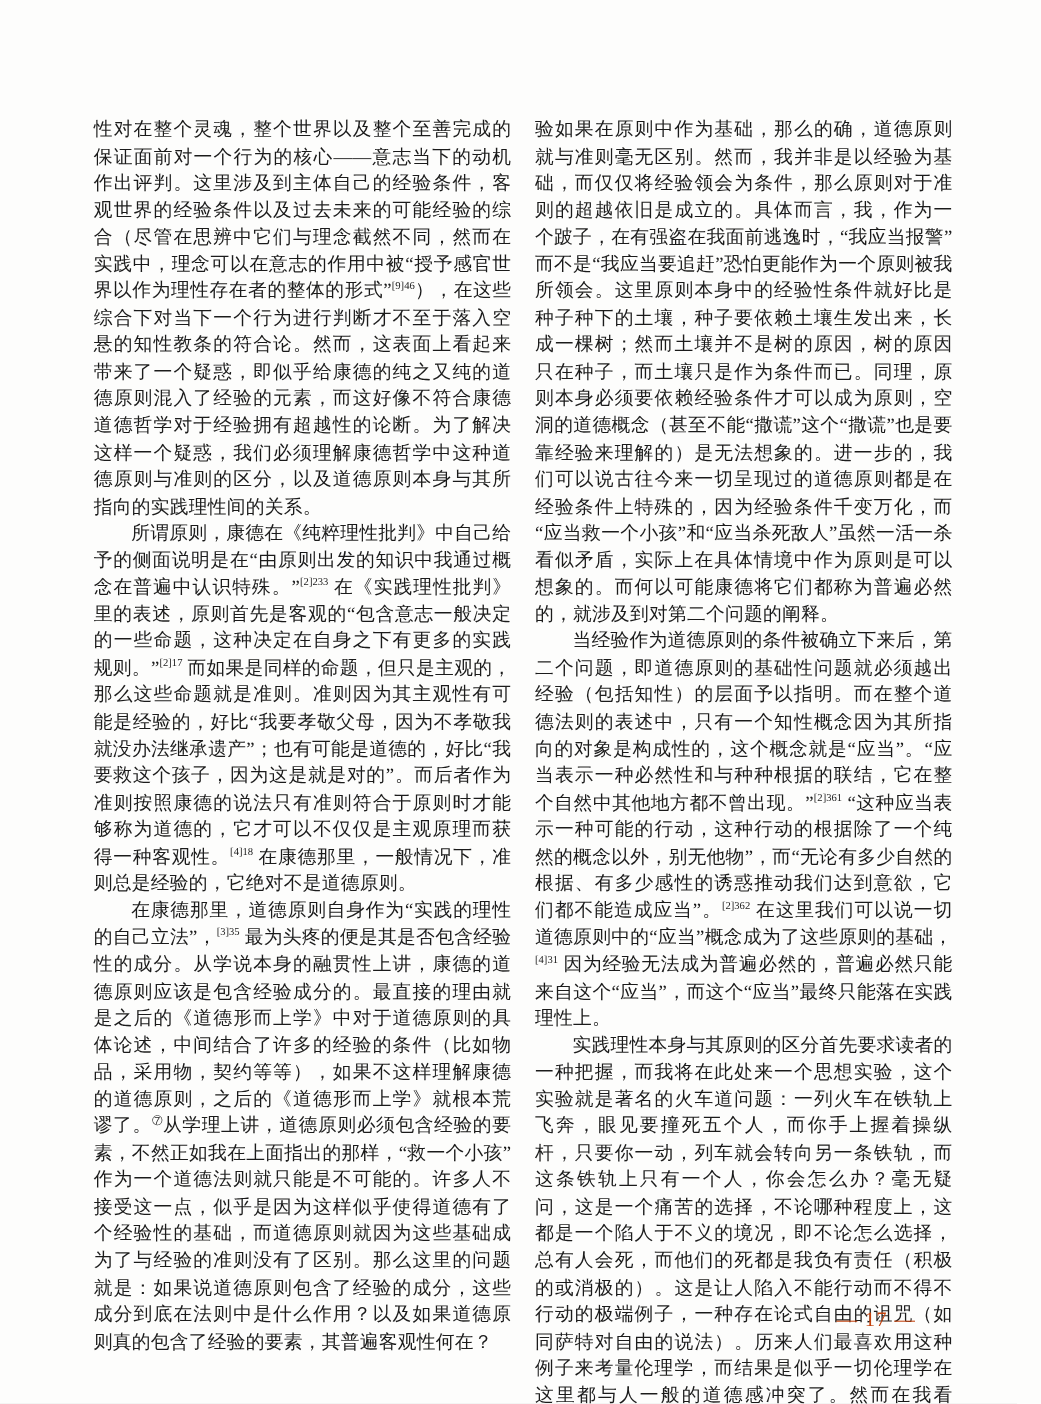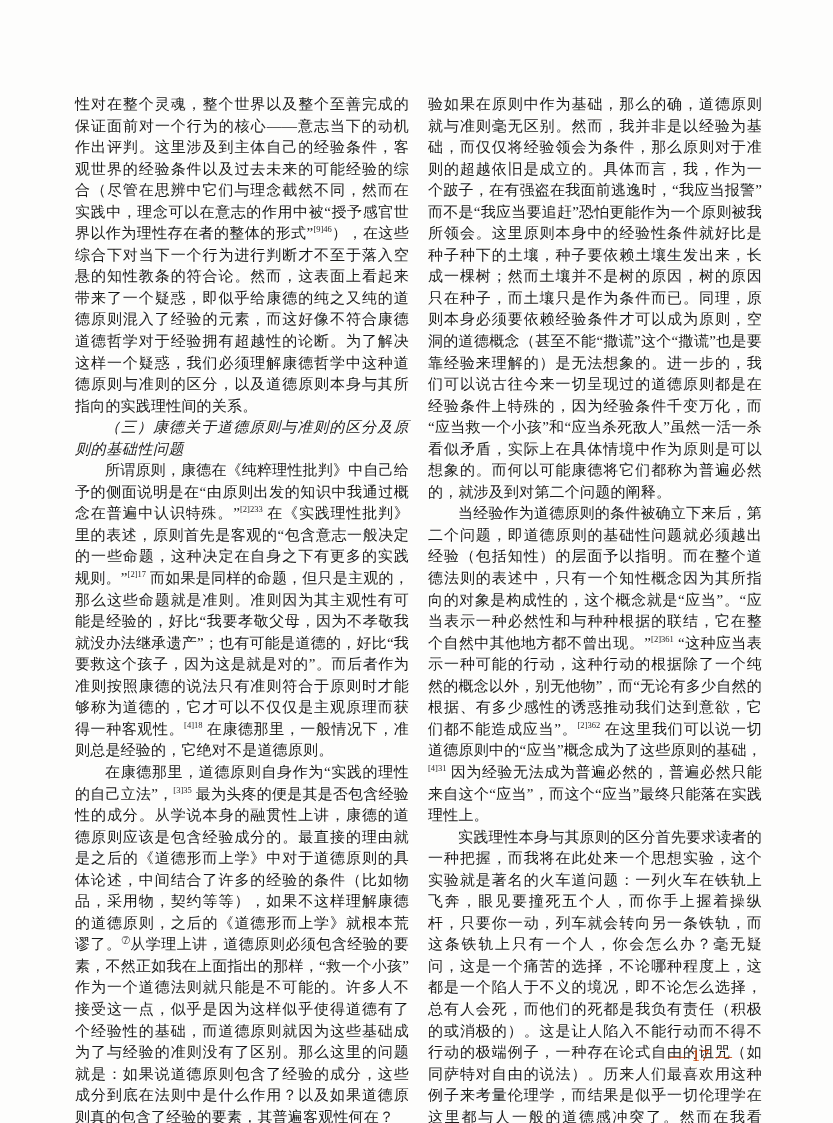--- a/index.html
+++ b/index.html
@@ -56,21 +56,20 @@
     letter-spacing: 1px;
     color: #c2410c;
   }
 </style>
 </head>
 <body>
 
 <div class="page">
   <div class="column col-left">
       <p class="para noindent">性对在整个灵魂，整个世界以及整个至善完成的保证面前对一个行为的核心——意志当下的动机作出评判。这里涉及到主体自己的经验条件，客观世界的经验条件以及过去未来的可能经验的综合（尽管在思辨中它们与理念截然不同，然而在实践中，理念可以在意志的作用中被“授予感官世界以作为理性存在者的整体的形式”<sup class="cite">[9]46</sup>），在这些综合下对当下一个行为进行判断才不至于落入空悬的知性教条的符合论。然而，这表面上看起来带来了一个疑惑，即似乎给康德的纯之又纯的道德原则混入了经验的元素，而这好像不符合康德道德哲学对于经验拥有超越性的论断。为了解决这样一个疑惑，我们必须理解康德哲学中这种道德原则与准则的区分，以及道德原则本身与其所指向的实践理性间的关系。</p>
-      <p class="para indent heading">（三）康德关于道德原则与准则的区分及原则的基础性问题</p>
       <p class="para indent">所谓原则，康德在《纯粹理性批判》中自己给予的侧面说明是在“由原则出发的知识中我通过概念在普遍中认识特殊。”<sup class="cite">[2]233</sup> 在《实践理性批判》里的表述，原则首先是客观的“包含意志一般决定的一些命题，这种决定在自身之下有更多的实践规则。”<sup class="cite">[2]17</sup> 而如果是同样的命题，但只是主观的，那么这些命题就是准则。准则因为其主观性有可能是经验的，好比“我要孝敬父母，因为不孝敬我就没办法继承遗产”；也有可能是道德的，好比“我要救这个孩子，因为这是就是对的”。而后者作为准则按照康德的说法只有准则符合于原则时才能够称为道德的，它才可以不仅仅是主观原理而获得一种客观性。<sup class="cite">[4]18</sup> 在康德那里，一般情况下，准则总是经验的，它绝对不是道德原则。</p>
       <p class="para indent">在康德那里，道德原则自身作为“实践的理性的自己立法”，<sup class="cite">[3]35</sup> 最为头疼的便是其是否包含经验性的成分。从学说本身的融贯性上讲，康德的道德原则应该是包含经验成分的。最直接的理由就是之后的《道德形而上学》中对于道德原则的具体论述，中间结合了许多的经验的条件（比如物品，采用物，契约等等），如果不这样理解康德的道德原则，之后的《道德形而上学》就根本荒谬了。<sup class="cite">⑦</sup>从学理上讲，道德原则必须包含经验的要素，不然正如我在上面指出的那样，“救一个小孩”作为一个道德法则就只能是不可能的。许多人不接受这一点，似乎是因为这样似乎使得道德有了个经验性的基础，而道德原则就因为这些基础成为了与经验的准则没有了区别。那么这里的问题就是：如果说道德原则包含了经验的成分，这些成分到底在法则中是什么作用？以及如果道德原则真的包含了经验的要素，其普遍客观性何在？</p>
     </div>
   <div class="column col-right">
       <p class="para noindent">验如果在原则中作为基础，那么的确，道德原则就与准则毫无区别。然而，我并非是以经验为基础，而仅仅将经验领会为条件，那么原则对于准则的超越依旧是成立的。具体而言，我，作为一个跛子，在有强盗在我面前逃逸时，“我应当报警”而不是“我应当要追赶”恐怕更能作为一个原则被我所领会。这里原则本身中的经验性条件就好比是种子种下的土壤，种子要依赖土壤生发出来，长成一棵树；然而土壤并不是树的原因，树的原因只在种子，而土壤只是作为条件而已。同理，原则本身必须要依赖经验条件才可以成为原则，空洞的道德概念（甚至不能“撒谎”这个“撒谎”也是要靠经验来理解的）是无法想象的。进一步的，我们可以说古往今来一切呈现过的道德原则都是在经验条件上特殊的，因为经验条件千变万化，而“应当救一个小孩”和“应当杀死敌人”虽然一活一杀看似矛盾，实际上在具体情境中作为原则是可以想象的。而何以可能康德将它们都称为普遍必然的，就涉及到对第二个问题的阐释。</p>
       <p class="para indent">当经验作为道德原则的条件被确立下来后，第二个问题，即道德原则的基础性问题就必须越出经验（包括知性）的层面予以指明。而在整个道德法则的表述中，只有一个知性概念因为其所指向的对象是构成性的，这个概念就是“应当”。“应当表示一种必然性和与种种根据的联结，它在整个自然中其他地方都不曾出现。”<sup class="cite">[2]361</sup> “这种应当表示一种可能的行动，这种行动的根据除了一个纯然的概念以外，别无他物”，而“无论有多少自然的根据、有多少感性的诱惑推动我们达到意欲，它们都不能造成应当”。<sup class="cite">[2]362</sup> 在这里我们可以说一切道德原则中的“应当”概念成为了这些原则的基础，<sup class="cite">[4]31</sup> 因为经验无法成为普遍必然的，普遍必然只能来自这个“应当”，而这个“应当”最终只能落在实践理性上。</p>
       <p class="para indent">实践理性本身与其原则的区分首先要求读者的一种把握，而我将在此处来一个思想实验，这个实验就是著名的火车道问题：一列火车在铁轨上飞奔，眼见要撞死五个人，而你手上握着操纵杆，只要你一动，列车就会转向另一条铁轨，而这条铁轨上只有一个人，你会怎么办？毫无疑问，这是一个痛苦的选择，不论哪种程度上，这都是一个陷人于不义的境况，即不论怎么选择，总有人会死，而他们的死都是我负有责任（积极的或消极的）。这是让人陷入不能行动而不得不行动的极端例子，一种存在论式自由的诅咒（如同萨特对自由的说法）。历来人们最喜欢用这种例子来考量伦理学，而结果是似乎一切伦理学在这里都与人一般的道德感冲突了。然而在我看来，正是这样的极端例子才能用来考验出真正的道德学说，如同最热的熔炉才能炼出最纯的金子一般。当我们面对</p>
     </div>
   <div class="page-number">— 17 —</div>
 </div>

